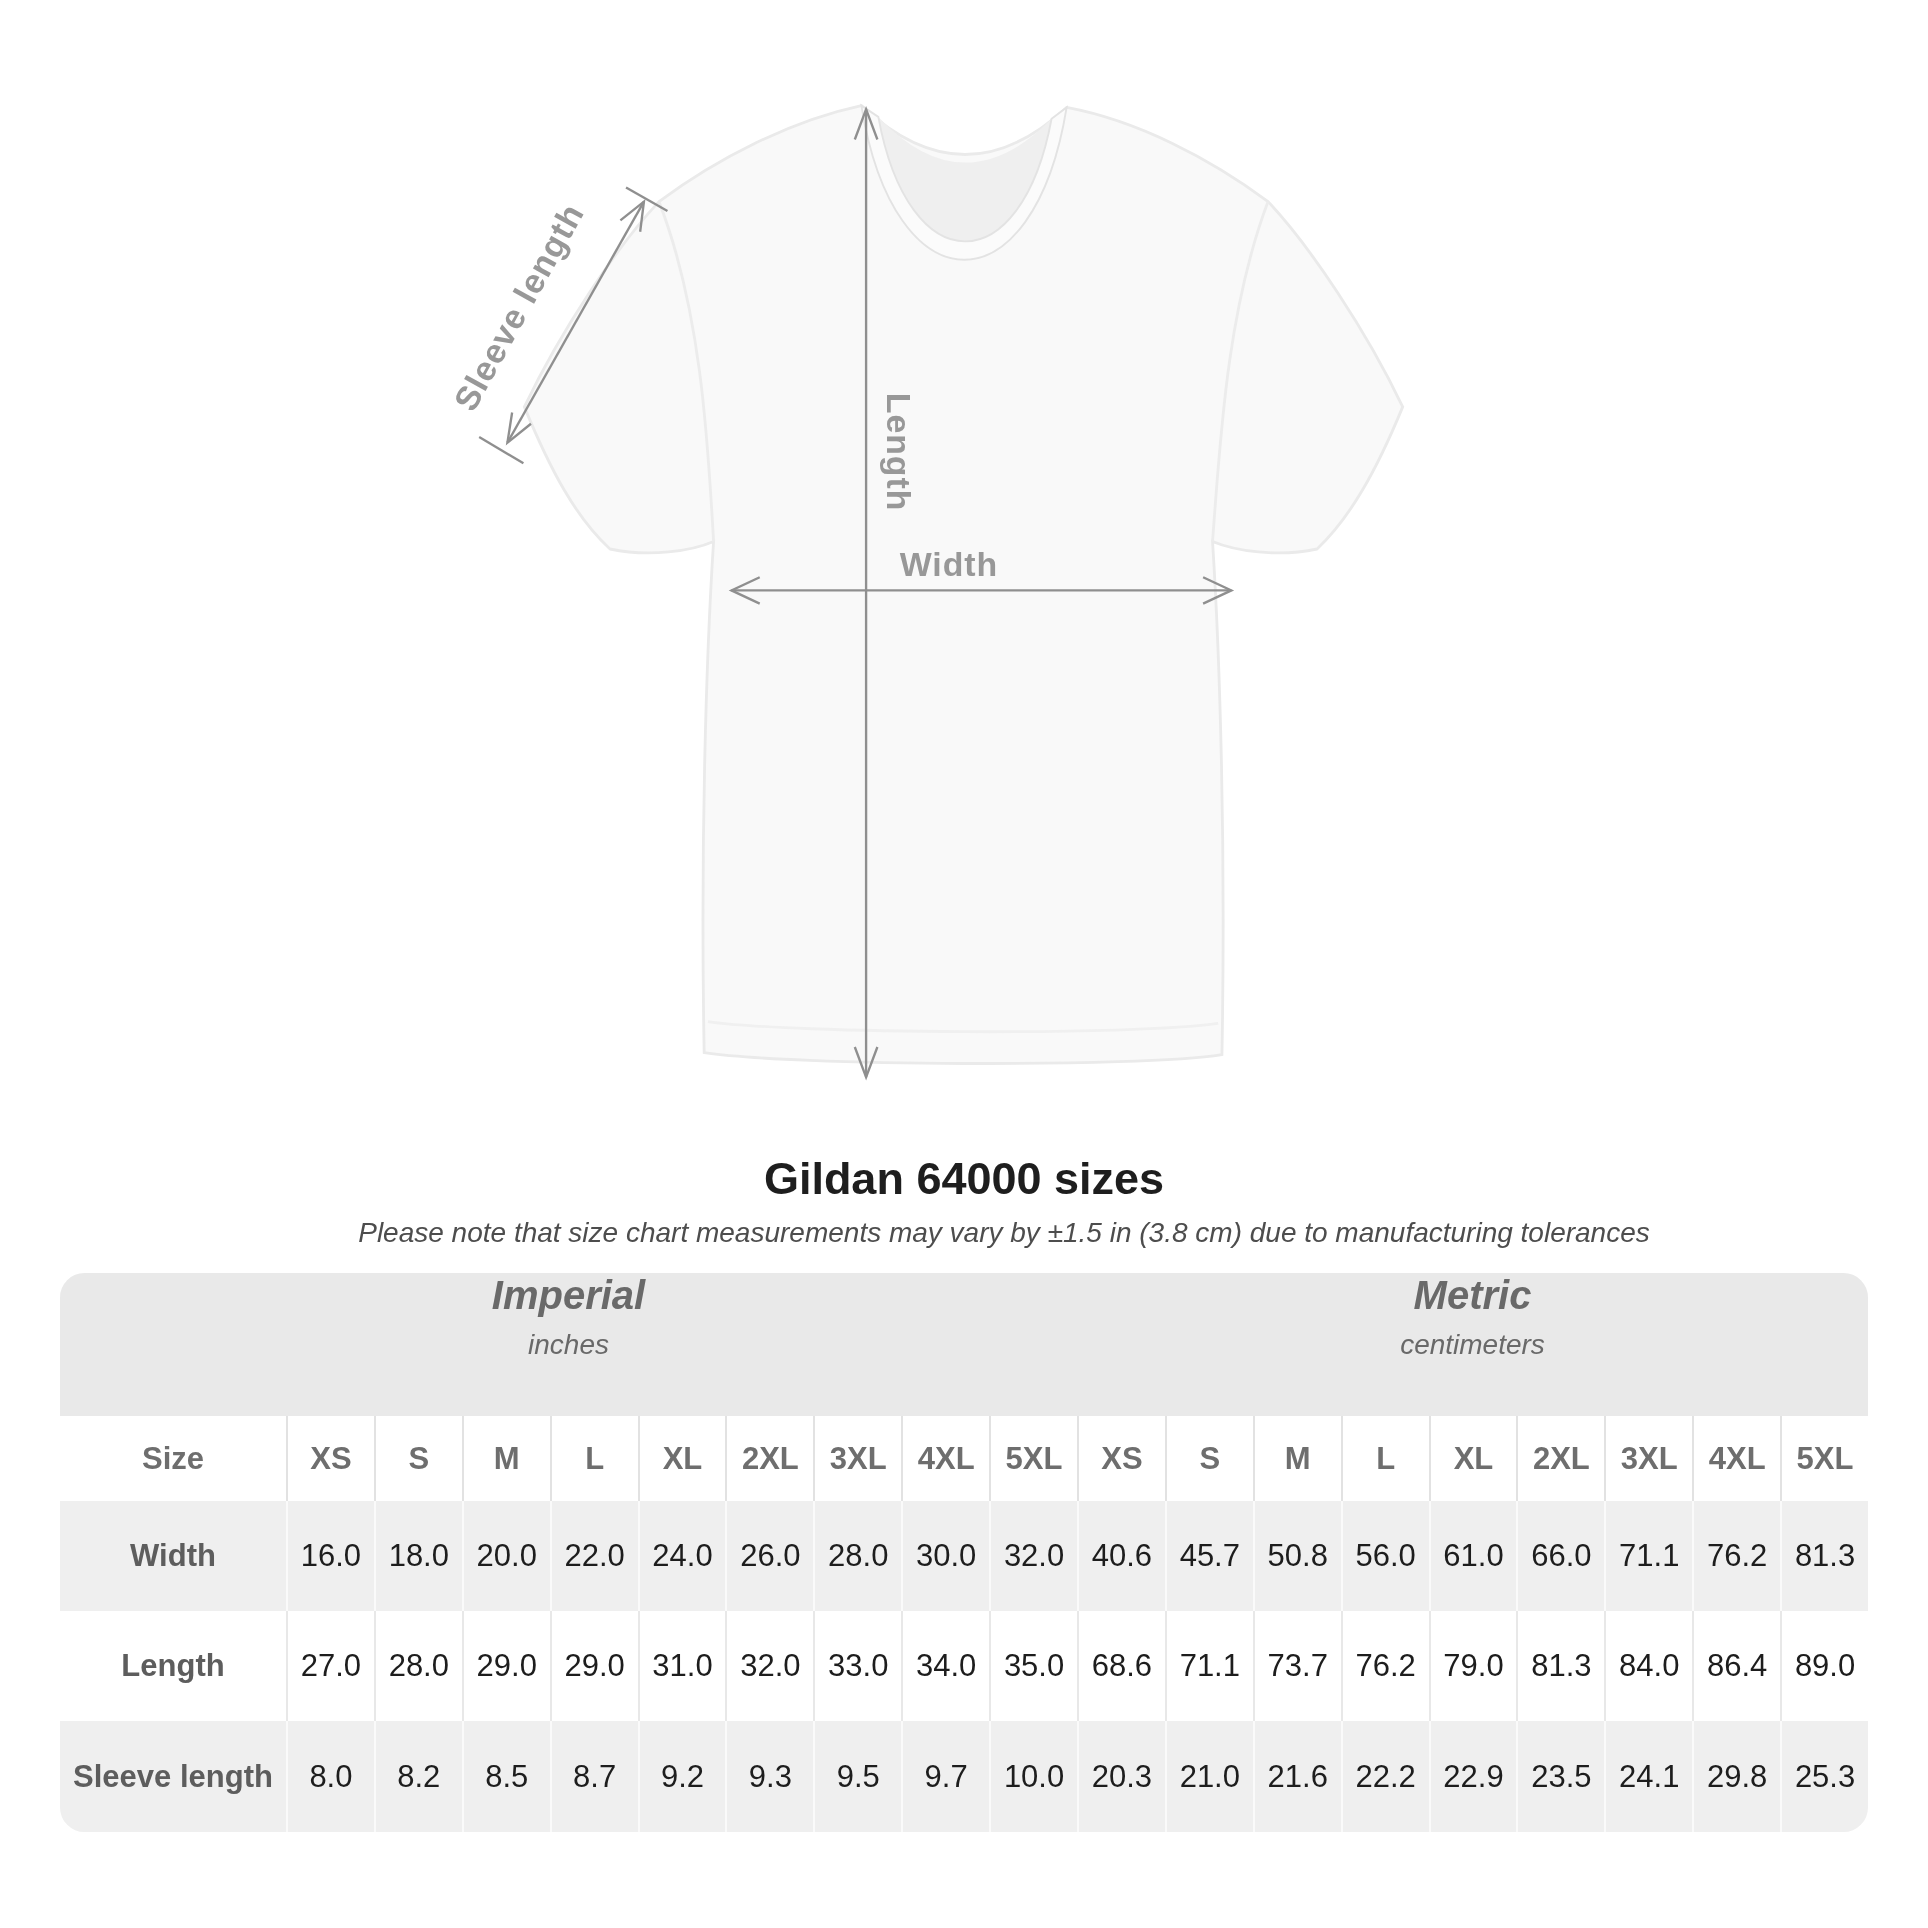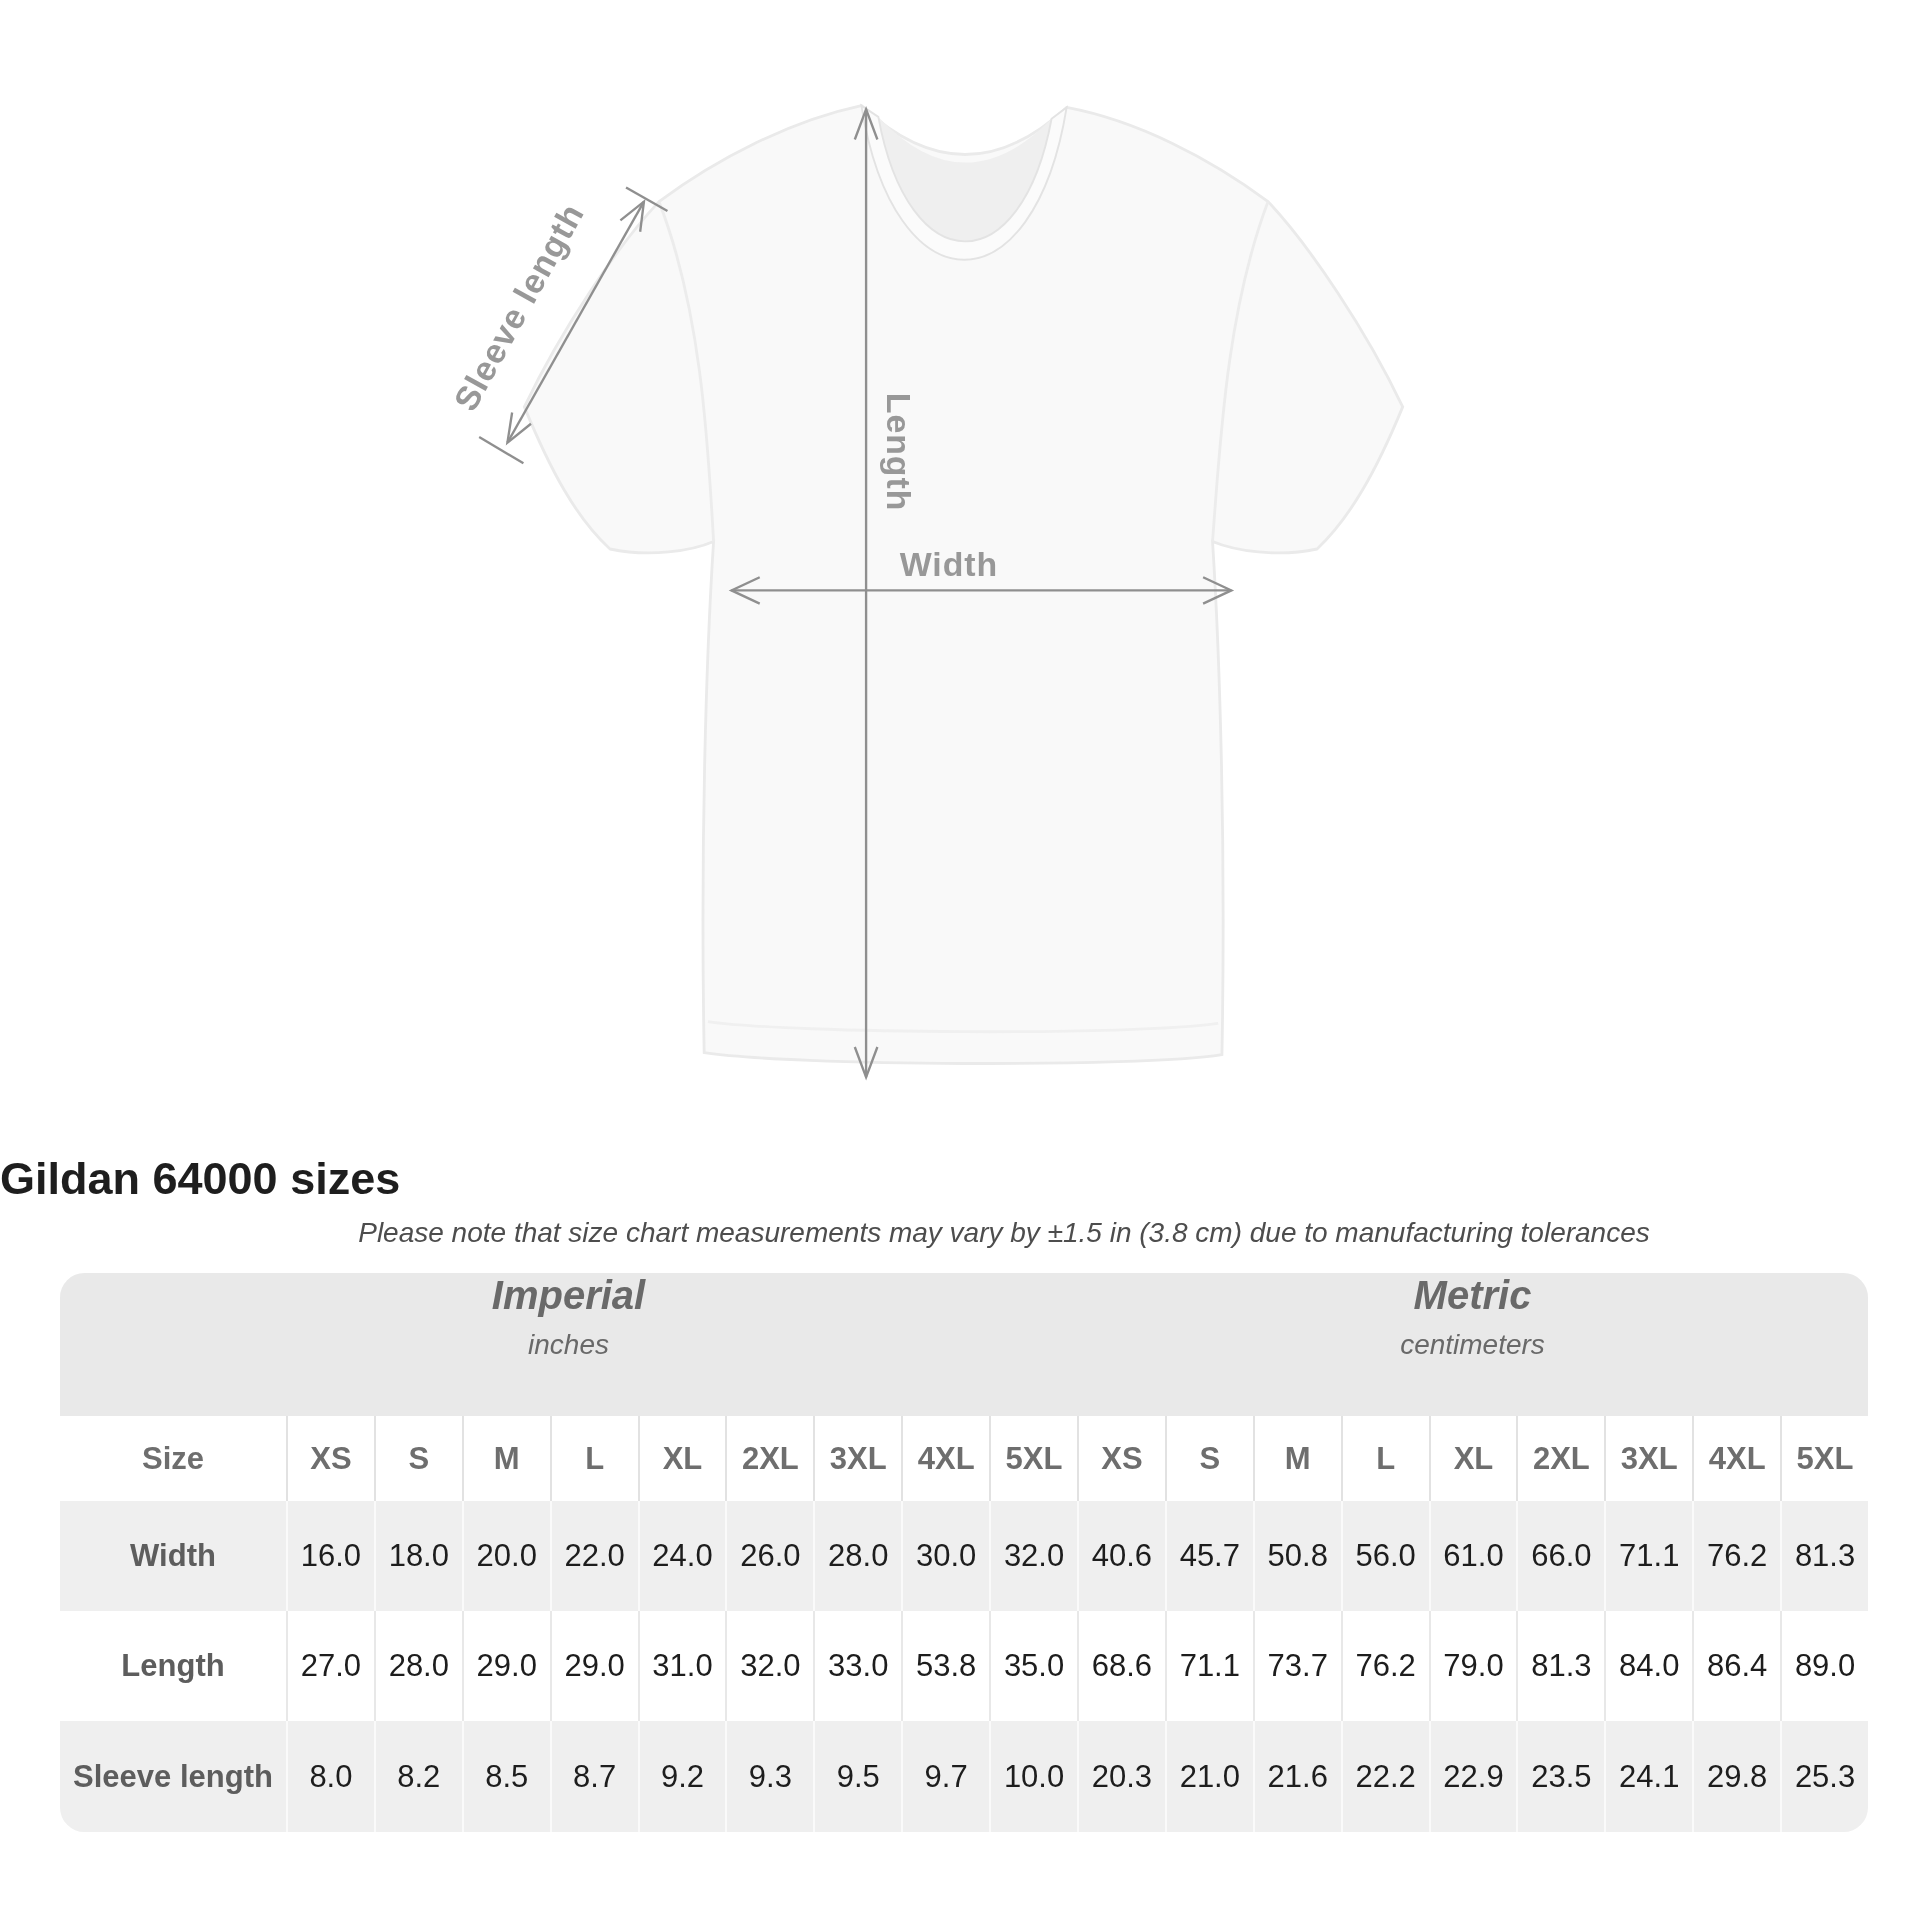--- a/index.html
+++ b/index.html
@@ -14,21 +14,21 @@
   .shirt-body{fill:#f9f9f9;stroke:#eaeaea;stroke-width:3;}
   .collar-open{fill:#efefef;stroke:none;}
   .collar-band{fill:#fbfbfb;stroke:#e3e3e3;stroke-width:2;}
   .seam{fill:none;stroke:#ececec;stroke-width:3;}
   .hemline{fill:none;stroke:#f0f0f0;stroke-width:3;}
   .meas{stroke:#8f8f8f;stroke-width:2.5;fill:none;}
   .meas-label{fill:#989898;font-size:36px;font-weight:bold;letter-spacing:1px;}
 
   
   .title{
-    position:absolute;top:1122px;left:0;width:1928px;
+    position:absolute;top:1122px;left:0;width:1928px;text-align:center;
     font-size:45px;font-weight:bold;color:#1e1e1e;line-height:53px;
   }
   .subtitle{
     position:absolute;top:1186px;left:0;width:1928px;text-align:center;
     font-size:28px;font-style:italic;color:#4d4d4d;line-height:38px;padding-left:40px;
   }
 
   
   .sizetable{
     position:absolute;top:1273px;left:60px;width:1808px;
@@ -174,21 +174,21 @@
 
   <div class="row white">
     <div class="cell rowlabel">Length</div>
     <div class="cell">27.0</div>
     <div class="cell">28.0</div>
     <div class="cell">29.0</div>
     <div class="cell">29.0</div>
     <div class="cell">31.0</div>
     <div class="cell">32.0</div>
     <div class="cell">33.0</div>
-    <div class="cell">53.8</div>
+    <div class="cell">34.0</div>
     <div class="cell">35.0</div>
     <div class="cell">68.6</div>
     <div class="cell">71.1</div>
     <div class="cell">73.7</div>
     <div class="cell">76.2</div>
     <div class="cell">79.0</div>
     <div class="cell">81.3</div>
     <div class="cell">84.0</div>
     <div class="cell">86.4</div>
     <div class="cell">89.0</div>

